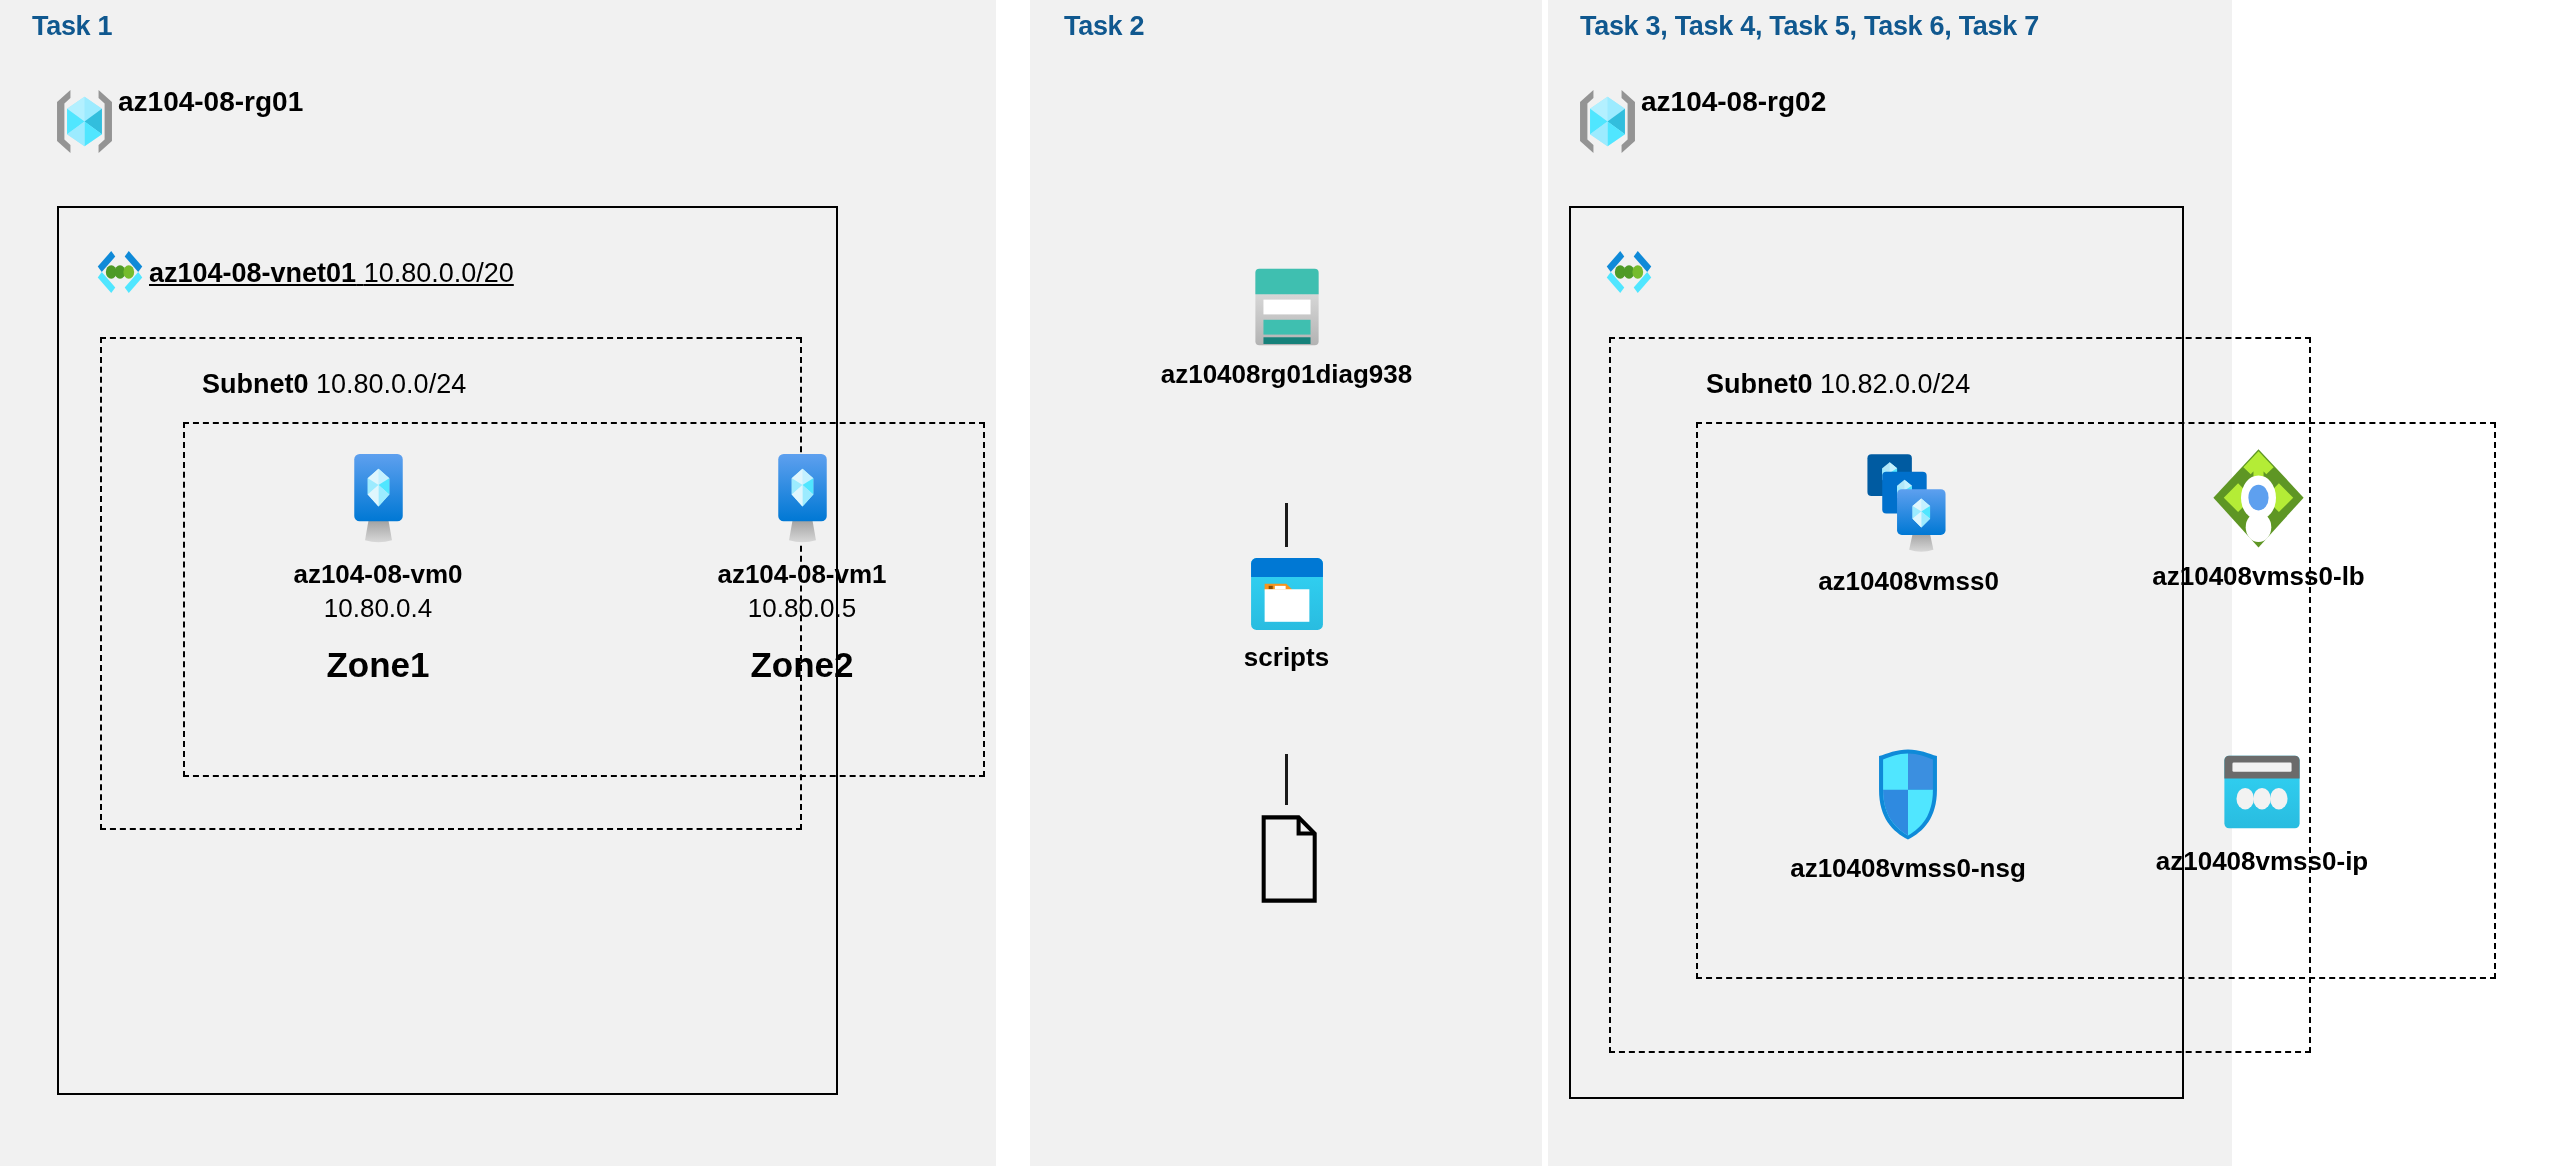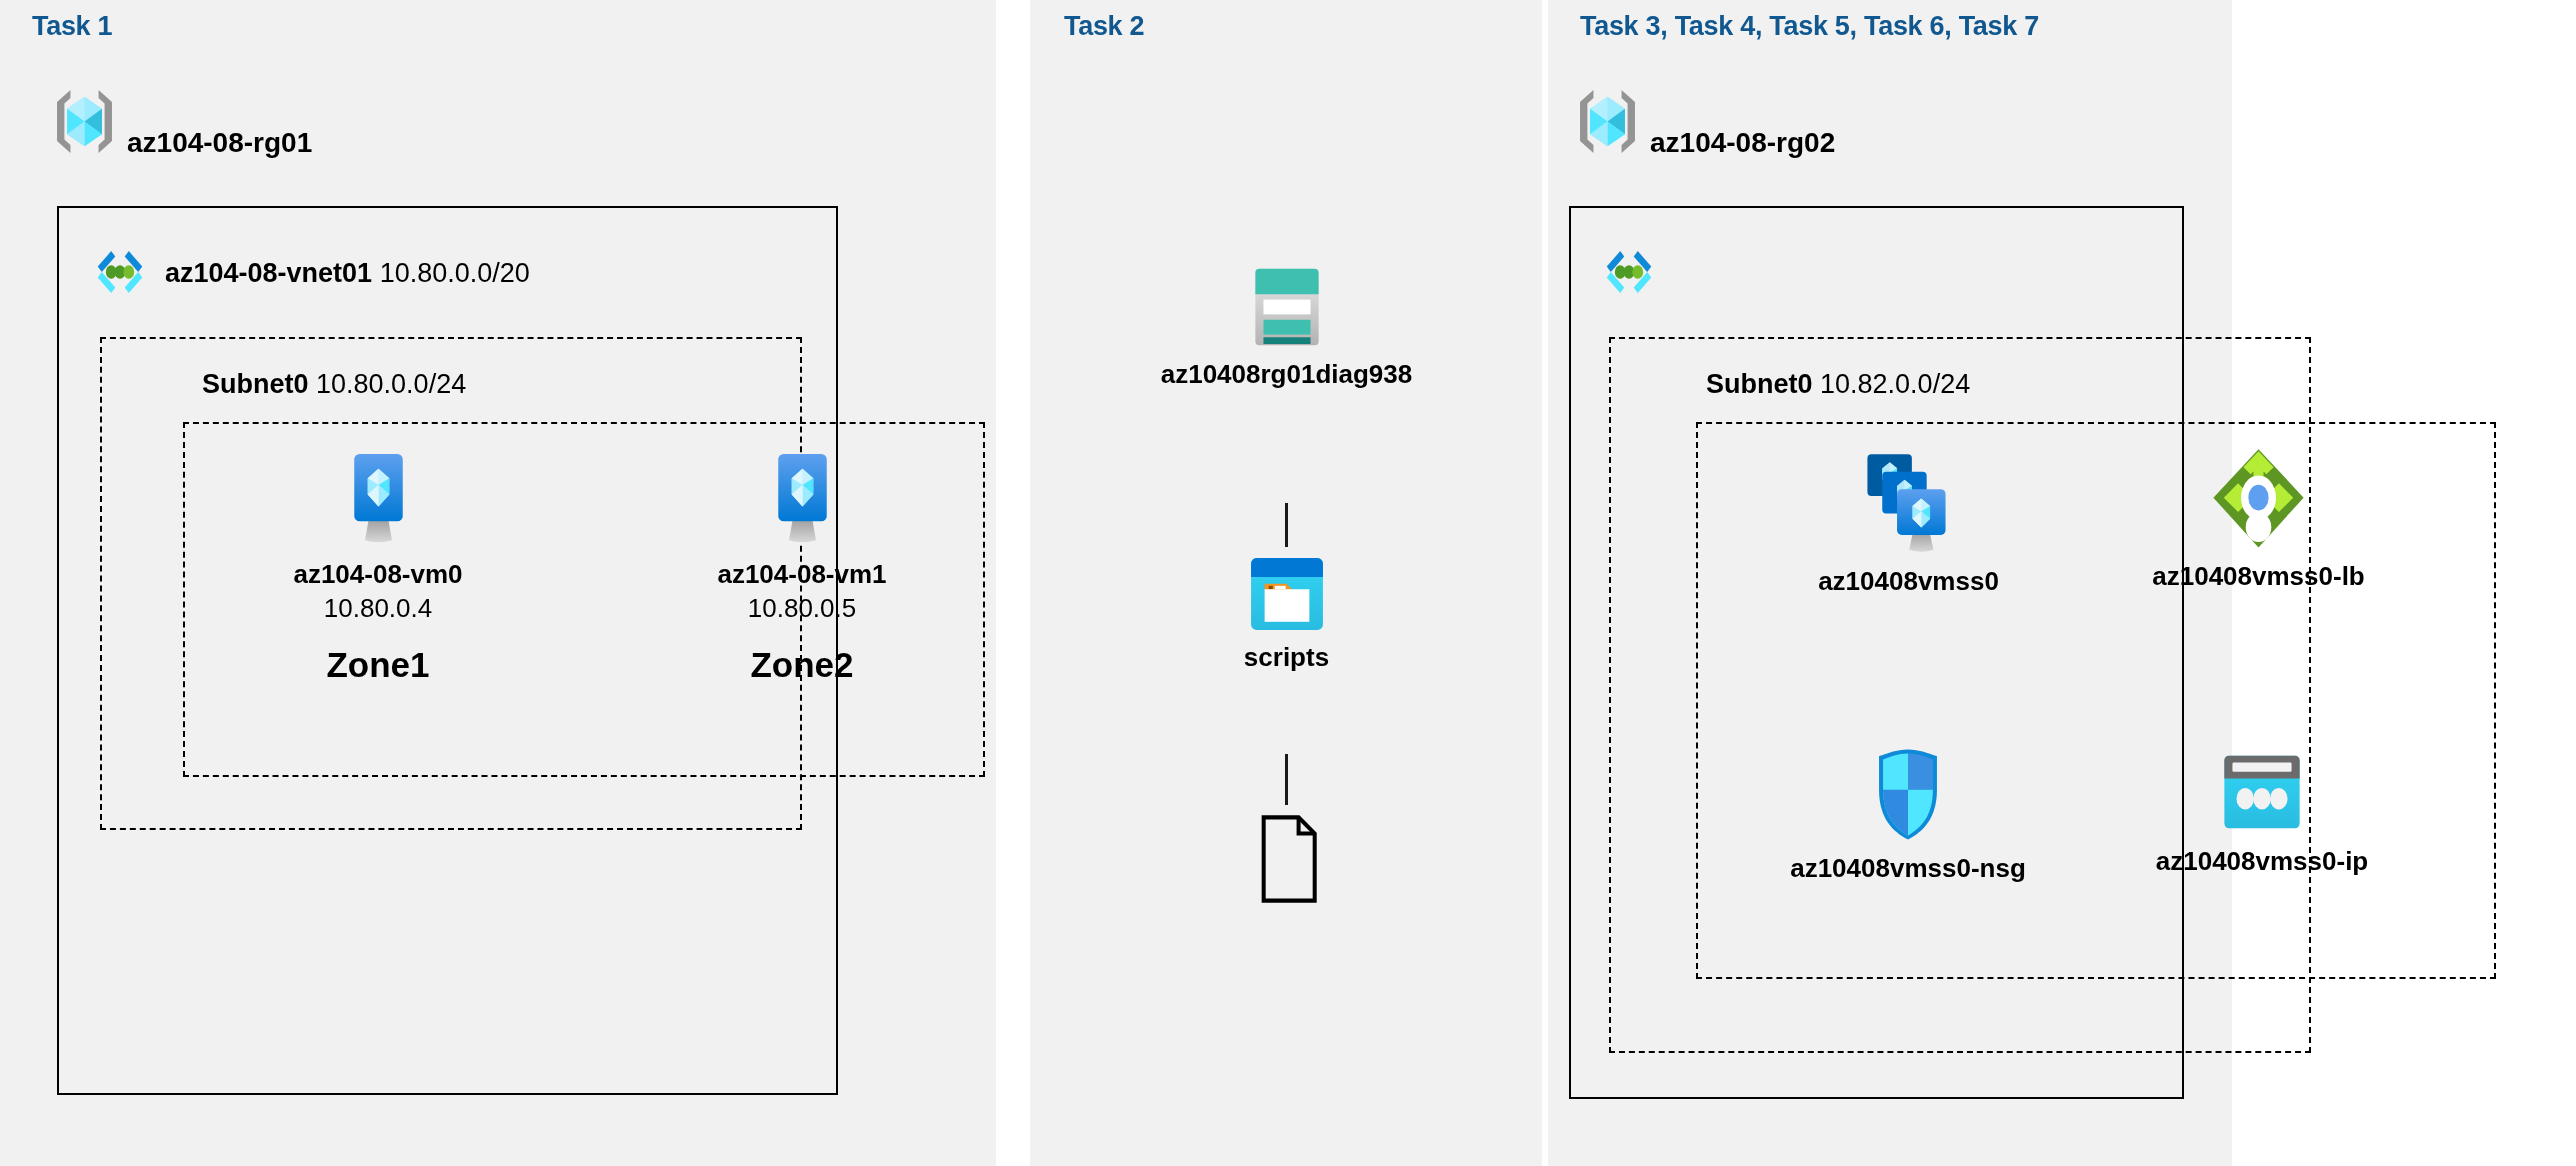--- a/index.html
+++ b/index.html
@@ -22,24 +22,24 @@
   .node .caption{font-size:26px;font-weight:bold;color:#000;
                  white-space:nowrap;margin-top:6.7px;line-height:1.28;}
   .node .sub{font-size:26px;font-weight:normal;color:#000;
              white-space:nowrap;line-height:1.35;}
   .node .zone{font-size:35px;font-weight:bold;color:#000;
               white-space:nowrap;margin-top:19px;}
 
   .ico{display:block;margin:0 auto;}
   .connector{position:absolute;background:#1b1b1b;width:2.7px;}
 
-  .rg-row{position:absolute;display:flex;align-items:flex-end;gap:11px;}
+  .rg-row{position:absolute;display:flex;align-items:flex-start;gap:2px;}
   .rg-row .rg-name{font-size:28px;font-weight:bold;color:#000;white-space:nowrap;}
 
-  .vnet-row{position:absolute;display:flex;align-items:center;gap:16px;}
+  .vnet-row{position:absolute;display:flex;align-items:center;gap:0;text-decoration:underline;}
   .vnet-row .vnet-name{font-size:27px;color:#000;white-space:nowrap;}
 </style>
 </head>
 <body>
 
 <div class="panel" style="left:0px;top:0px;width:996px;height:1166px;"></div>
 
 <div class="task-title" style="left:32px;top:10.8px;">Task 1</div>
 
 <div class="rg-row" style="left:53px;top:86px;">

